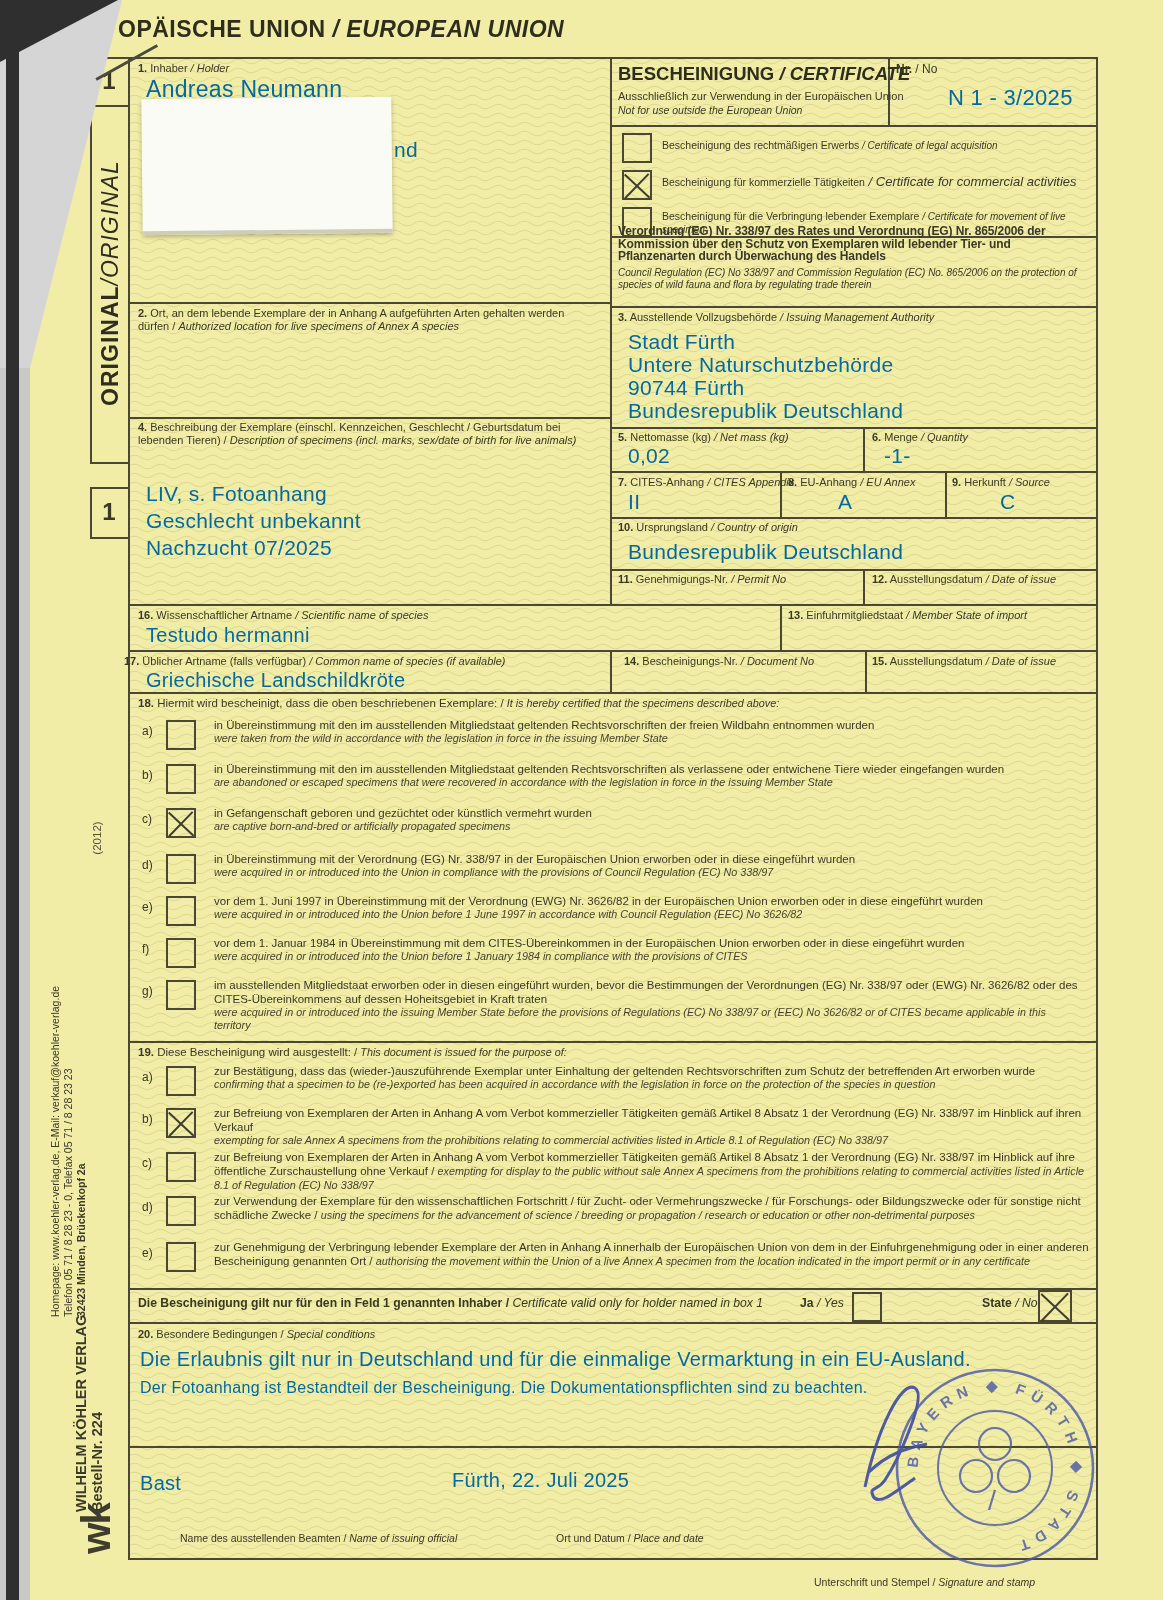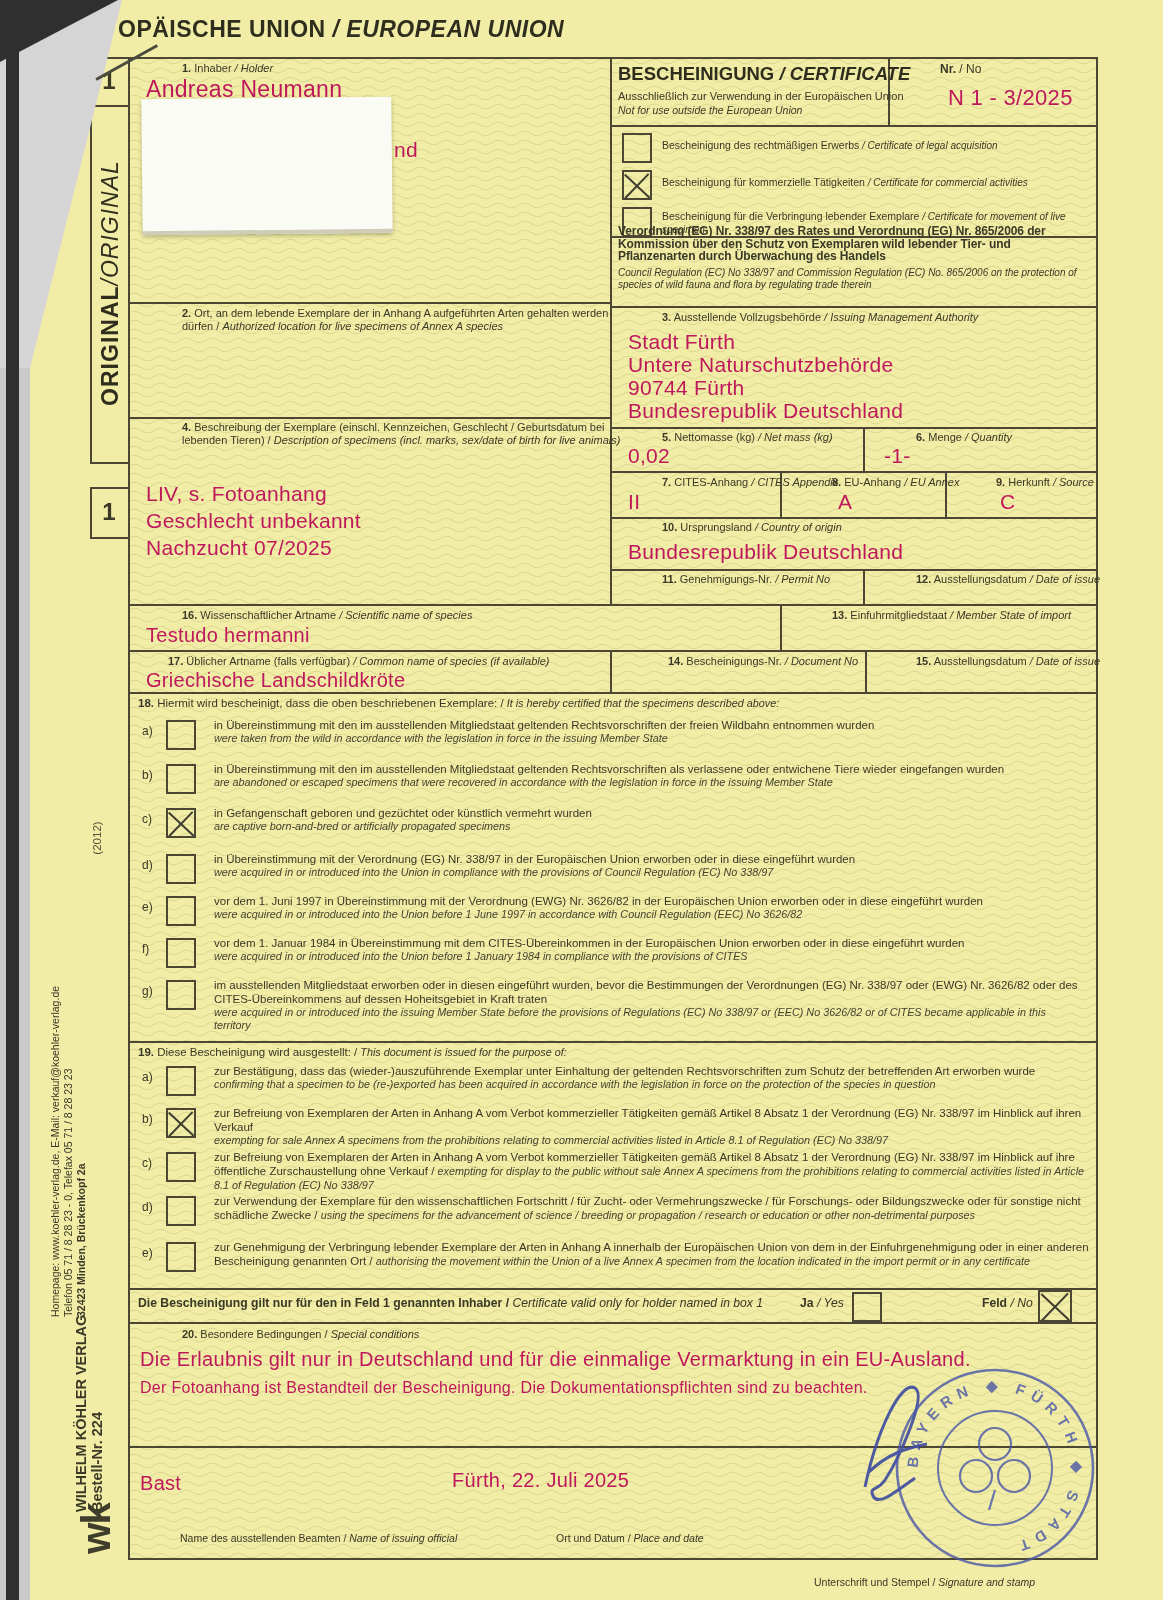--- a/index.html
+++ b/index.html
@@ -2,24 +2,24 @@
 <html><head>
 <meta charset="utf-8">
 <style>
   html,body{margin:0;padding:0;background:#9a9a9a;}
   #canvas{position:relative;width:1163px;height:1600px;background:#c9c9c9;overflow:hidden;
           font-family:"Liberation Sans",sans-serif;color:#3a3826;}
   .abs{position:absolute;}
   .page{position:absolute;left:30px;top:0;width:1133px;height:1600px;background:#f2eda6;}
   .hl{position:absolute;height:2px;background:#4b4734;}
   .vl{position:absolute;width:2px;background:#4b4734;}
-  .lbl{position:absolute;font-size:11px;line-height:13px;color:#3a3826;margin-left:44px;}
+  .lbl{position:absolute;font-size:11px;line-height:13px;color:#3a3826;}
   .lbl .num{font-weight:700;}
   .en{font-style:italic;}
-  .val{position:absolute;font-size:21px;color:#be185d;letter-spacing:.3px;white-space:nowrap;}
+  .val{position:absolute;font-size:21px;color:#0369a1;letter-spacing:.3px;white-space:nowrap;}
   .cb{position:absolute;width:26px;height:26px;border:2px solid #4b4734;}
   .cb.checked::before,.cb.checked::after{content:'';position:absolute;left:-4px;right:-4px;top:50%;
       height:2.4px;background:#3e3d2f;transform:rotate(43deg);}
   .cb.checked::after{transform:rotate(-46deg);}
   .itemletter{position:absolute;font-size:12px;}
   .itemtext{position:absolute;width:880px;font-size:11.5px;line-height:14px;}
   .itemtext .en{font-size:10.8px;line-height:13px;color:#45432f;}
   .vert{display:flex;align-items:center;justify-content:center;white-space:nowrap;}
   .bigtitle{font-size:23px;font-weight:700;letter-spacing:.5px;color:#2f2e1e;white-space:nowrap;}
   .bigtitle .en{font-weight:700;}
@@ -109,21 +109,21 @@
 
   <div class="abs" style="left:618px;top:63px;font-size:18.5px;font-weight:700;color:#2f2e1e;white-space:nowrap;"><span>BESCHEINIGUNG</span><span class="en"> / CERTIFICATE</span></div>
   <div class="abs" style="left:618px;top:90px;font-size:11px;">Ausschließlich zur Verwendung in der Europäischen Union</div>
   <div class="abs en" style="left:618px;top:104px;font-size:10.5px;">Not for use outside the European Union</div>
   <div class="lbl" style="left:896px;top:63px;"><span class="num" style="font-size:12px">Nr.</span><span style="font-size:12px"> / No</span></div>
   <div class="val" style="left:948px;top:85px;font-size:22px;">N 1 - 3/2025</div>
 
   <div class="cb" style="left:622px;top:133px;"></div>
   <div class="abs" style="left:662px;top:139px;width:430px;font-size:10.5px;line-height:12px;"><span>Bescheinigung des rechtmäßigen Erwerbs</span><span class="en" style="font-size:10px"> / Certificate of legal acquisition</span></div>
   <div class="cb checked" style="left:622px;top:170px;"></div>
-  <div class="abs" style="left:662px;top:176px;width:430px;font-size:10.5px;line-height:12px;"><span>Bescheinigung für kommerzielle Tätigkeiten</span><span class="en" style="font-size:10px"> / Certificate for commercial activities</span></div>
+  <div class="abs" style="left:662px;top:176px;width:430px;font-size:10.5px;line-height:12px;"><span>Bescheinigung für kommerzielle Tätigkeiten</span><span class="en" style="font-size:13px"> / Certificate for commercial activities</span></div>
   <div class="cb" style="left:622px;top:207px;"></div>
   <div class="abs" style="left:662px;top:210px;width:430px;font-size:10.5px;line-height:12px;"><span>Bescheinigung für die Verbringung lebender Exemplare</span><span class="en" style="font-size:10px"> / Certificate for movement of live specimen</span></div>
 
   <div class="abs" style="left:618px;top:225px;width:472px;font-size:12px;font-weight:700;line-height:12.5px;letter-spacing:-.1px;">Verordnung (EG) Nr. 338/97 des Rates und Verordnung (EG) Nr. 865/2006 der Kommission über den Schutz von Exemplaren wild lebender Tier- und Pflanzenarten durch Überwachung des Handels</div>
   <div class="abs en" style="left:618px;top:267px;width:472px;font-size:10px;line-height:12px;">Council Regulation (EC) No 338/97 and Commission Regulation (EC) No. 865/2006 on the protection of species of wild fauna and flora by regulating trade therein</div>
 
   <div class="lbl" style="left:138px;top:307px;width:458px;"><span class="num">2.</span> <span>Ort, an dem lebende Exemplare der in Anhang A aufgeführten Arten gehalten werden dürfen /</span> <span class="en">Authorized location for live specimens of Annex A species</span></div>
 
   <div class="lbl" style="left:618px;top:311px;"><span class="num">3.</span> <span>Ausstellende Vollzugsbehörde</span><span class="en"> / Issuing Management Authority</span></div>
   <div class="val" style="left:628px;top:330px;">Stadt Fürth</div>
@@ -234,21 +234,21 @@
   <div class="cb" style="left:166px;top:1196px;"></div>
   <div class="itemtext" style="left:214px;top:1194px;"><span>zur Verwendung der Exemplare für den wissenschaftlichen Fortschritt / für Zucht- oder Vermehrungszwecke / für Forschungs- oder Bildungszwecke oder für sonstige nicht schädliche Zwecke /</span> <span class="en">using the specimens for the advancement of science / breeding or propagation / research or education or other non-detrimental purposes</span></div>
 
   <div class="itemletter" style="left:142px;top:1246px;">e)</div>
   <div class="cb" style="left:166px;top:1242px;"></div>
   <div class="itemtext" style="left:214px;top:1240px;"><span>zur Genehmigung der Verbringung lebender Exemplare der Arten in Anhang A innerhalb der Europäischen Union von dem in der Einfuhrgenehmigung oder in einer anderen Bescheinigung genannten Ort /</span> <span class="en">authorising the movement within the Union of a live Annex A specimen from the location indicated in the import permit or in any certificate</span></div>
 
   <div class="abs" style="left:138px;top:1296px;width:655px;font-size:12.2px;"><span style="font-weight:700">Die Bescheinigung gilt nur für den in Feld 1 genannten Inhaber /</span><span class="en"> Certificate valid only for holder named in box 1</span></div>
   <div class="abs" style="left:800px;top:1296px;font-size:12.2px;white-space:nowrap;"><span style="font-weight:700">Ja</span><span class="en"> / Yes</span></div>
   <div class="cb" style="left:852px;top:1292px;"></div>
-  <div class="abs" style="left:982px;top:1296px;font-size:12.2px;white-space:nowrap;"><span style="font-weight:700">Feld</span><span class="en"> / No</span></div>
+  <div class="abs" style="left:982px;top:1296px;font-size:12.2px;white-space:nowrap;"><span style="font-weight:700">State</span><span class="en"> / No</span></div>
   <div class="cb checked" style="left:1038px;top:1290px;width:30px;height:28px;"></div>
 
   <div class="lbl" style="left:138px;top:1328px;"><span class="num">20.</span> <span>Besondere Bedingungen /</span> <span class="en">Special conditions</span></div>
   <div class="val" style="left:140px;top:1348px;font-size:20px;">Die Erlaubnis gilt nur in Deutschland und für die einmalige Vermarktung in ein EU-Ausland.</div>
   <div class="val" style="left:140px;top:1379px;font-size:16px;">Der Fotoanhang ist Bestandteil der Bescheinigung. Die Dokumentationspflichten sind zu beachten.</div>
 
   <div class="val" style="left:140px;top:1472px;font-size:20px;">Bast</div>
   <div class="val" style="left:452px;top:1469px;font-size:20px;">Fürth, 22. Juli 2025</div>
   <div class="abs" style="left:180px;top:1532px;font-size:10.5px;white-space:nowrap;"><span>Name des ausstellenden Beamten /</span><span class="en"> Name of issuing official</span></div>
   <div class="abs" style="left:556px;top:1532px;font-size:10.5px;white-space:nowrap;"><span>Ort und Datum /</span><span class="en"> Place and date</span></div>

